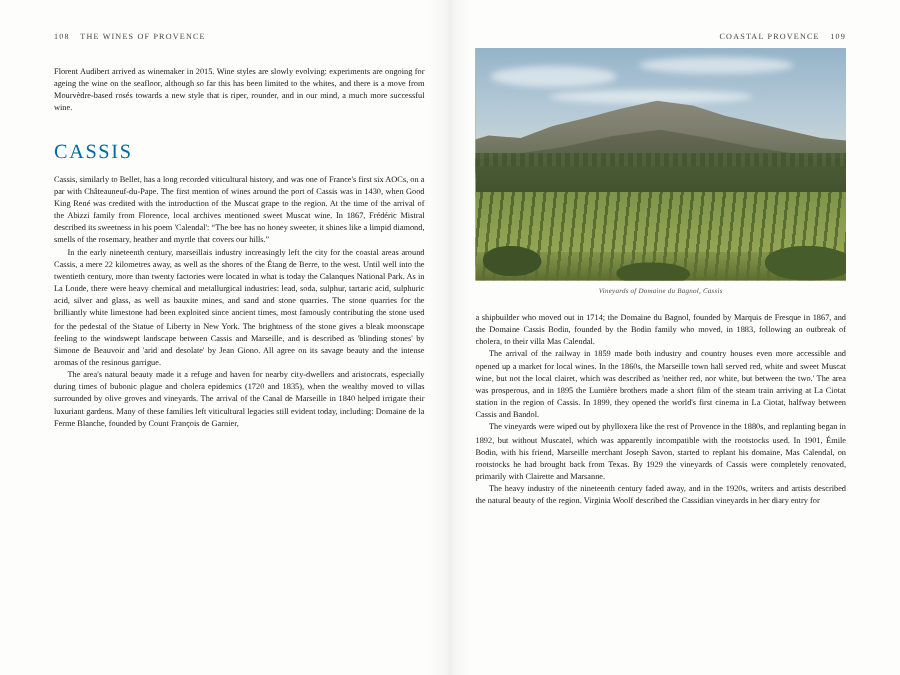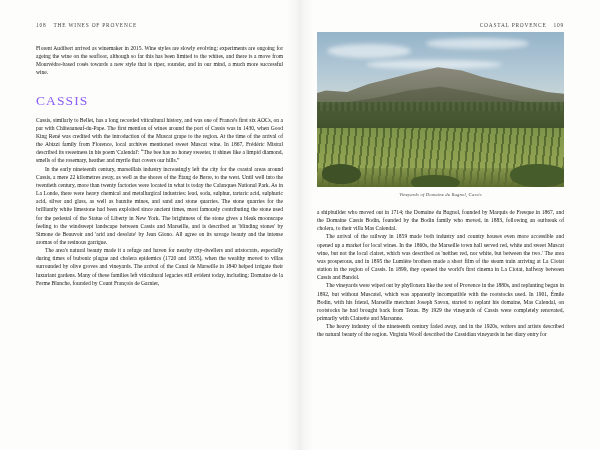--- a/index.html
+++ b/index.html
@@ -70,21 +70,21 @@
     color: #17150f;
   }
   .body-col p { margin: 0; }
   .body-col p + p { text-indent: 9px; }
 
   h1.section-title {
     font-size: 13.5px;
     font-weight: normal;
     letter-spacing: 1.1px;
     margin: 16px 0 7px 0;
-    color: #8b5cf6;
+    color: #0369a1;
     font-family: "Liberation Serif", "DejaVu Serif", serif;
   }
 
   .figure { margin: 0; }
   .photo {
     position: relative;
     width: 100%;
     height: 155px;
     overflow: hidden;
     background: #6f7c4b;

